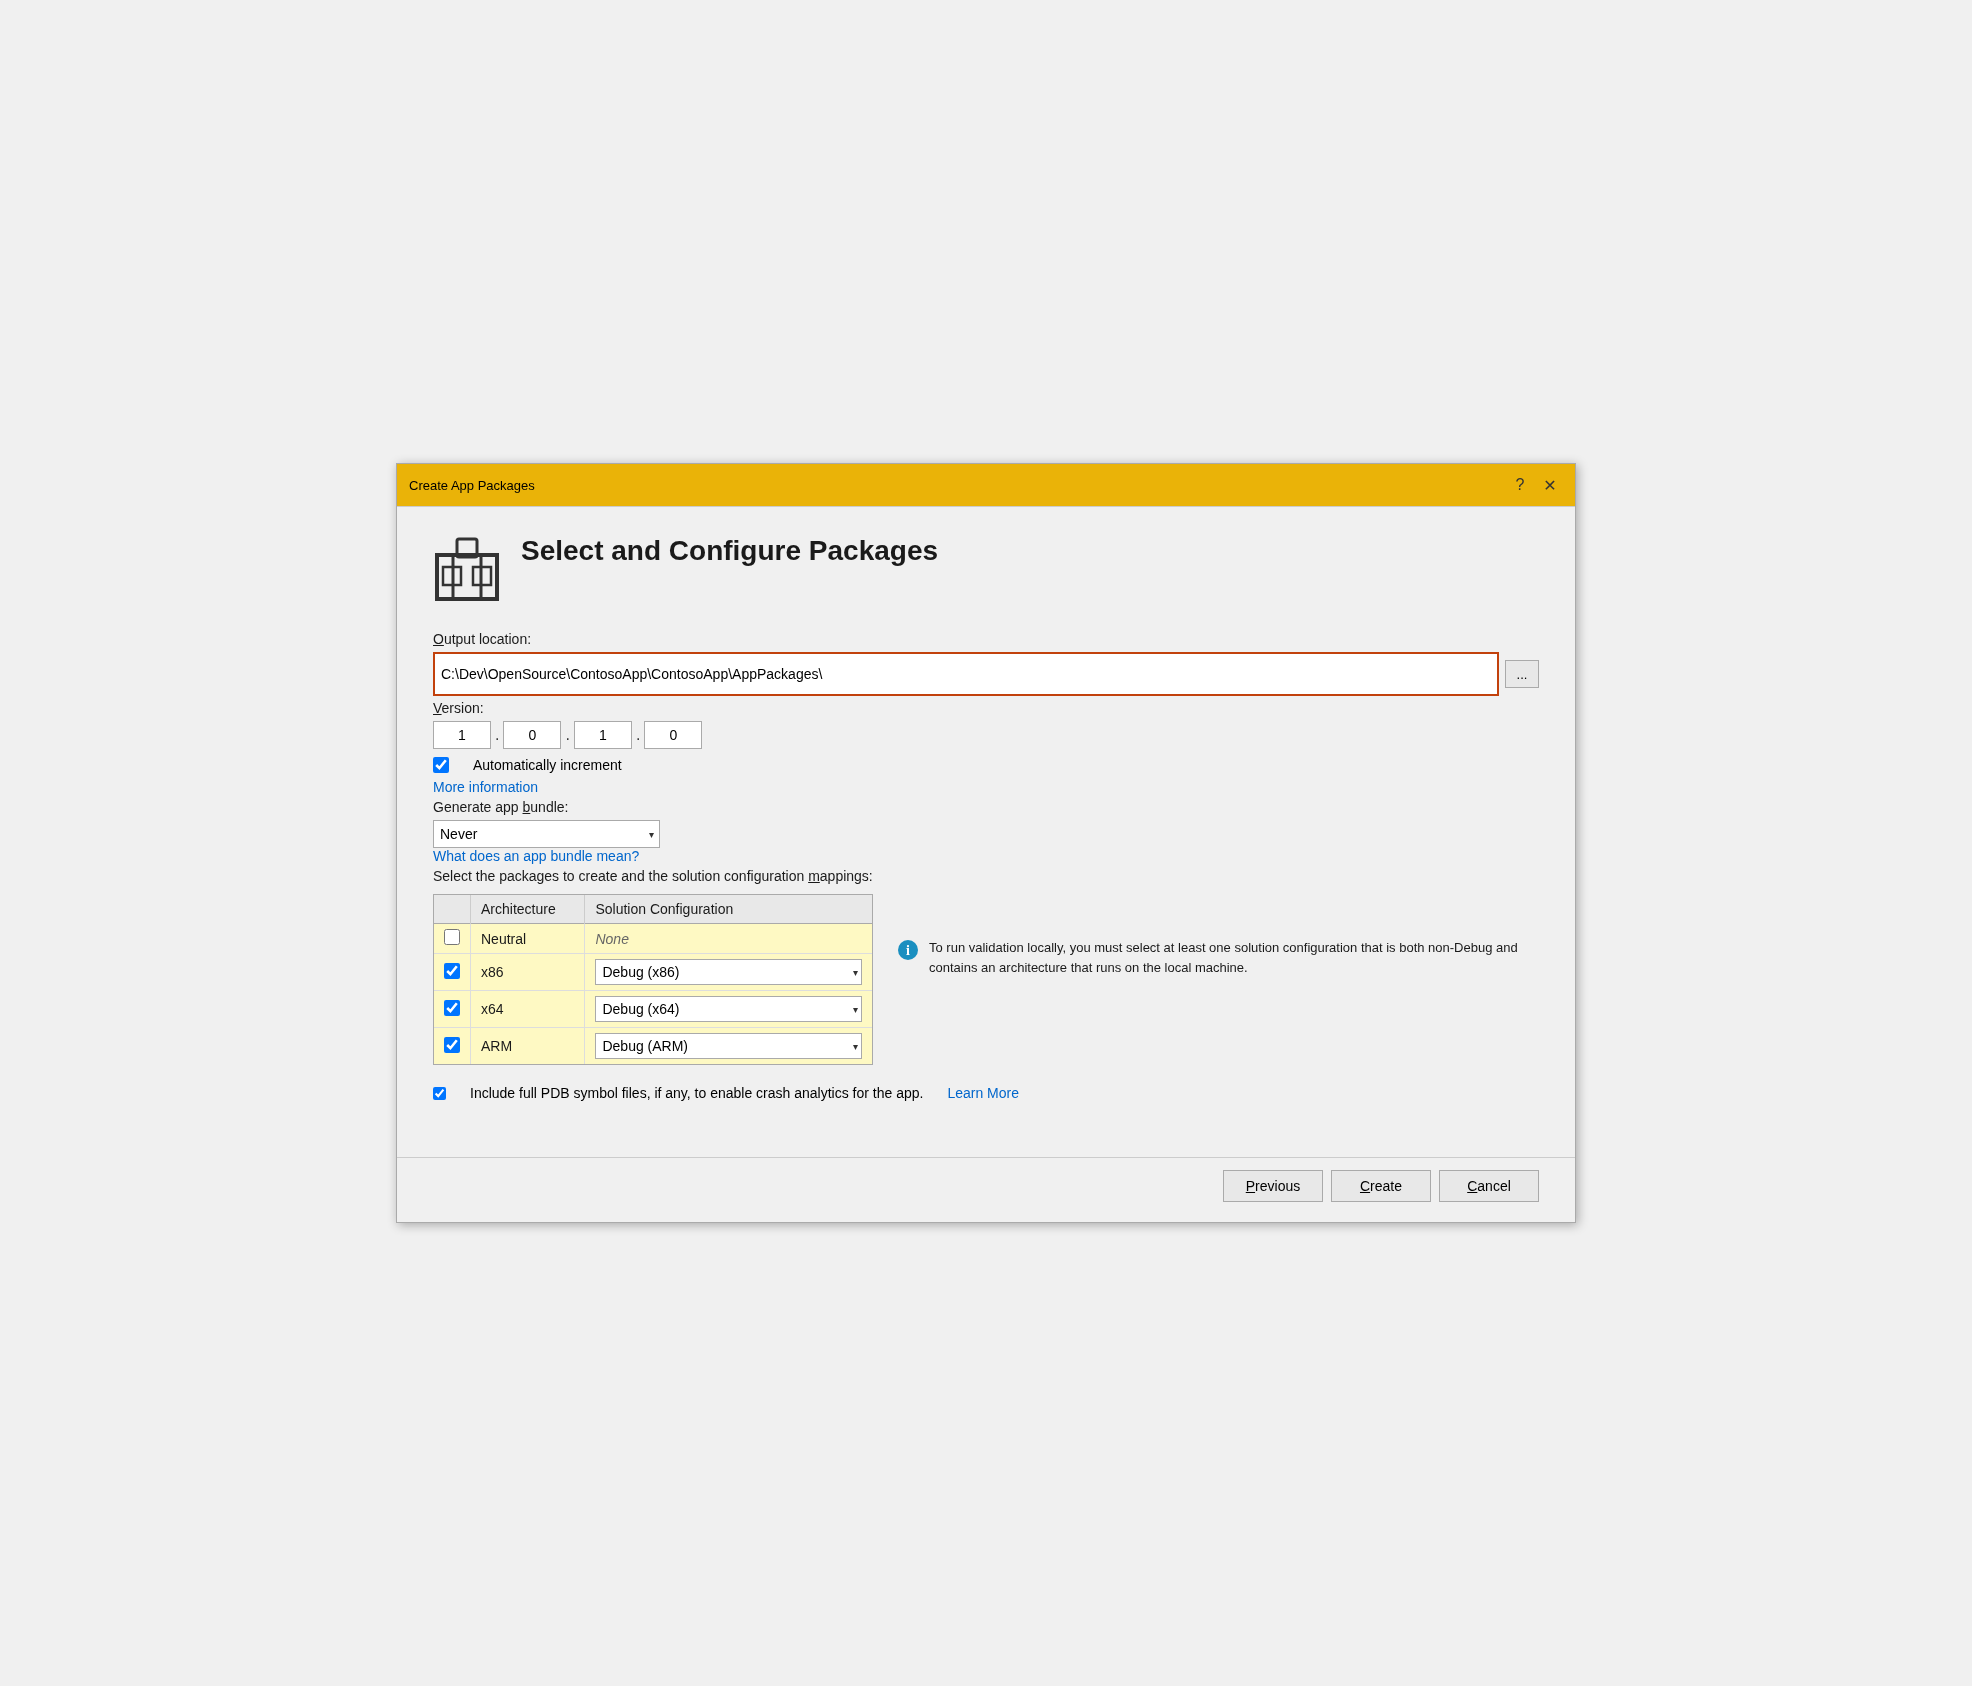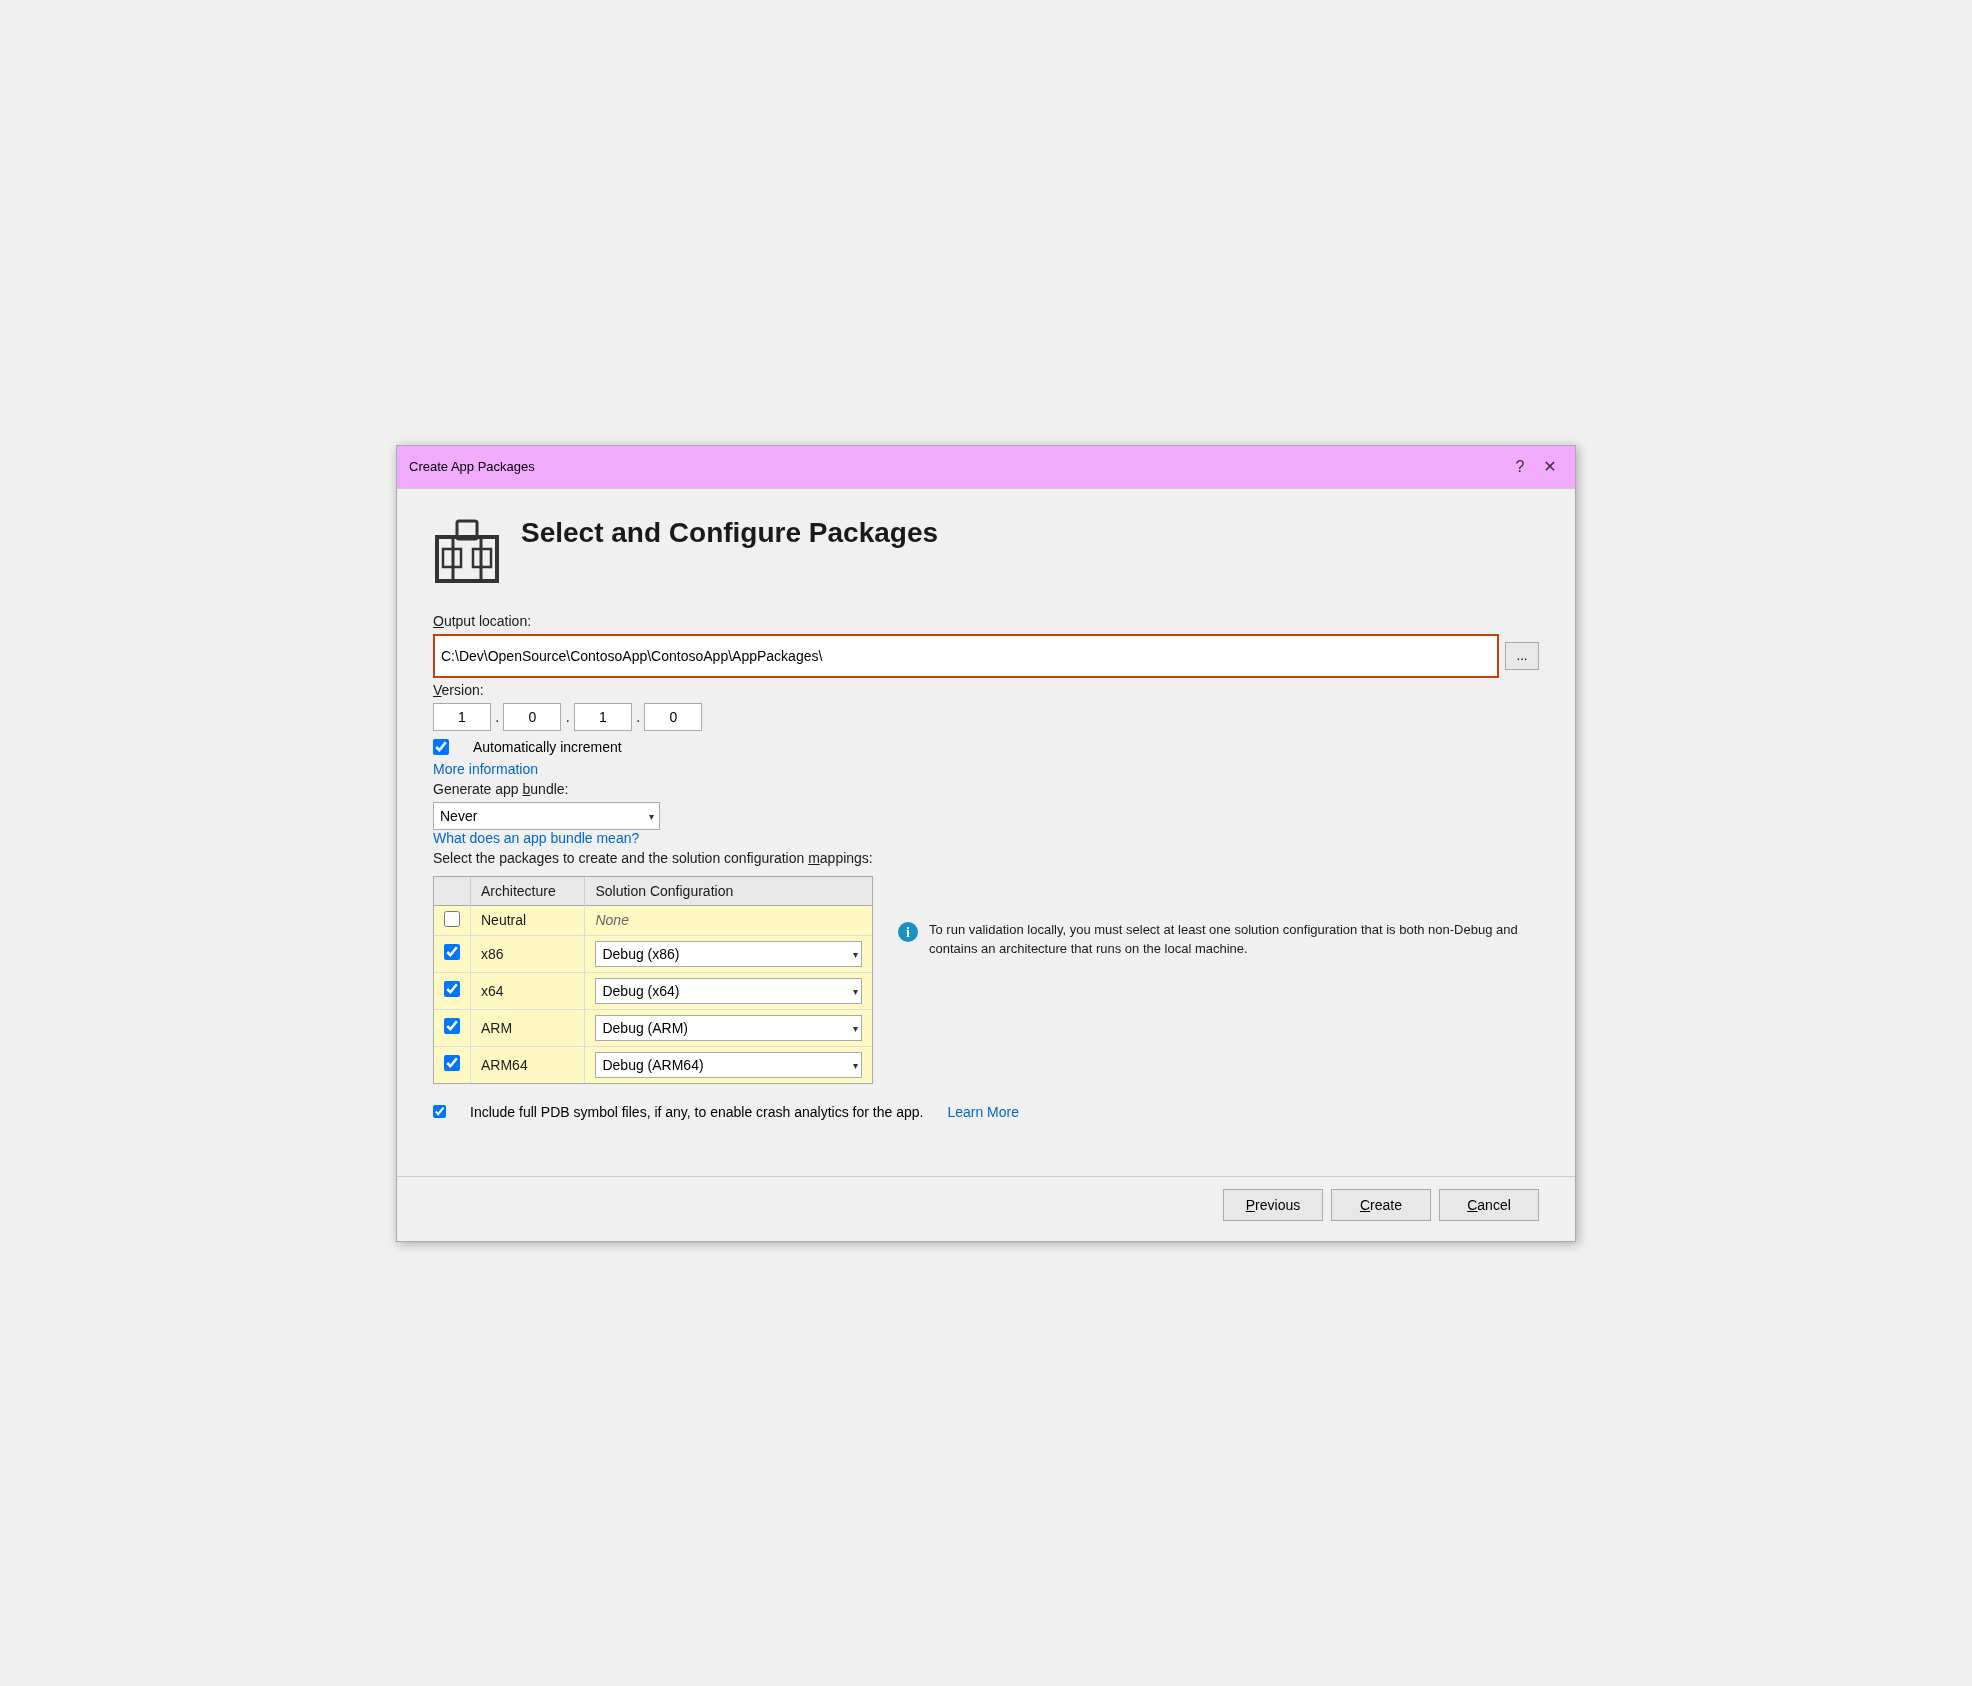--- a/index.html
+++ b/index.html
@@ -14,21 +14,21 @@
     }
     .dialog {
       width: 1180px;
       background: #f0f0f0;
       border: 1px solid #aaa;
       box-shadow: 2px 2px 10px rgba(0,0,0,0.3);
       display: flex;
       flex-direction: column;
     }
     .title-bar {
-      background: #f0abfc;
+      background: #eab308;
       border-bottom: 1px solid #ccc;
       padding: 8px 12px;
       display: flex;
       align-items: center;
       justify-content: space-between;
     }
     .title-bar-left {
       display: flex;
       align-items: center;
       gap: 8px;
@@ -436,35 +436,20 @@
                 <div class="config-select-wrapper">
                   <select class="config-select">
                     <option selected="">Debug (ARM)</option>
                     <option>Release (ARM)</option>
                   </select>
                   <span class="select-arrow">▾</span>
                 </div>
               </td>
             </tr>
 
-            <tr>
-              <td>
-                <input type="checkbox" class="row-checkbox" checked="" style="">
-              </td>
-              <td class="arch-cell">ARM64</td>
-              <td class="config-cell">
-                <div class="config-select-wrapper">
-                  <select class="config-select">
-                    <option selected="">Debug (ARM64)</option>
-                    <option>Release (ARM64)</option>
-                  </select>
-                  <span class="select-arrow">▾</span>
-                </div>
-              </td>
-            </tr>
           </tbody>
         </table>
       </div>
 
       <div class="info-box">
         <svg class="info-icon" viewBox="0 0 22 22" xmlns="http://www.w3.org/2000/svg">
           <circle cx="11" cy="11" r="10" fill="#1a8fc0" stroke="none"></circle>
           <text x="11" y="16" text-anchor="middle" fill="white" font-size="14" font-family="Georgia, serif" font-weight="bold">i</text>
         </svg>
         <p class="info-text">To run validation locally, you must select at least one solution configuration that is both non-Debug and contains an architecture that runs on the local machine.</p>

